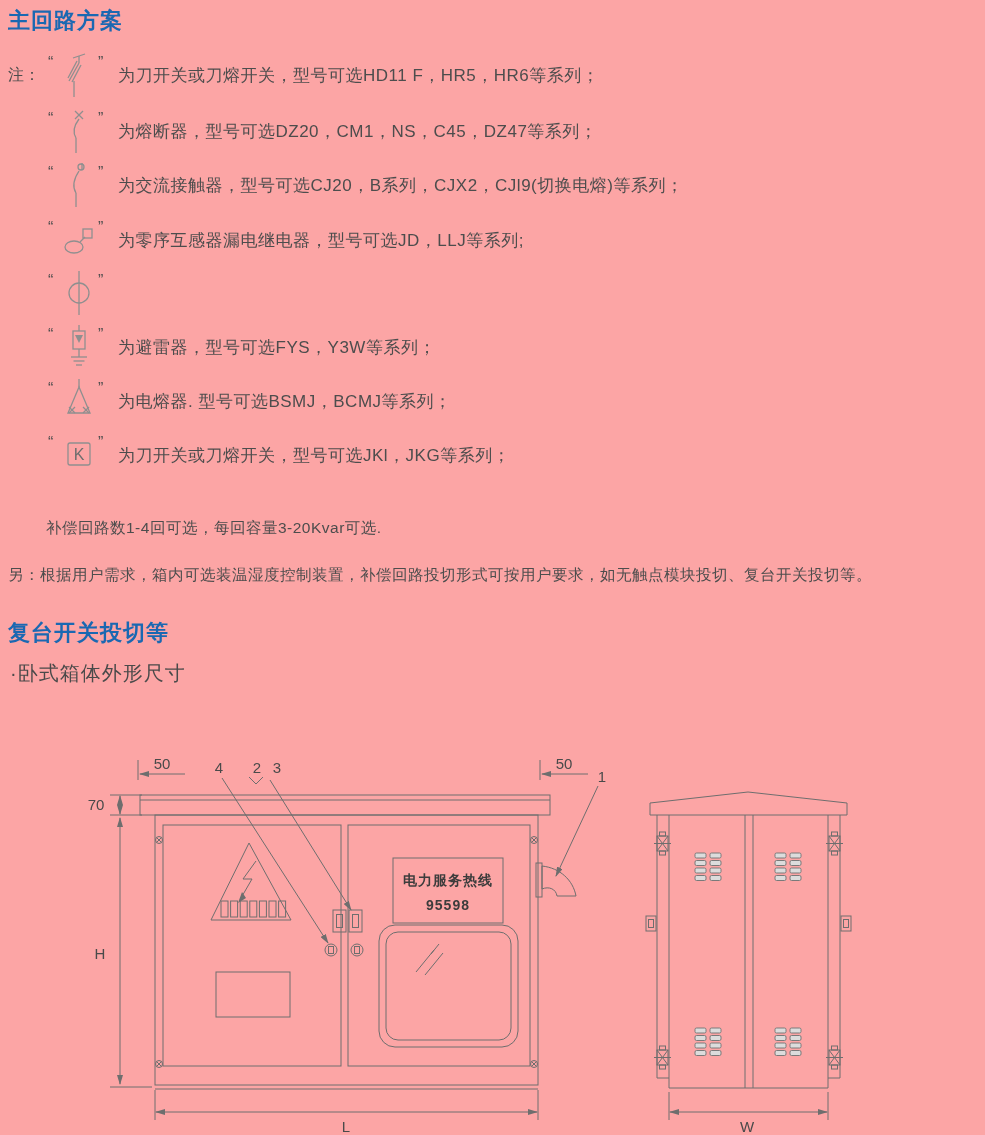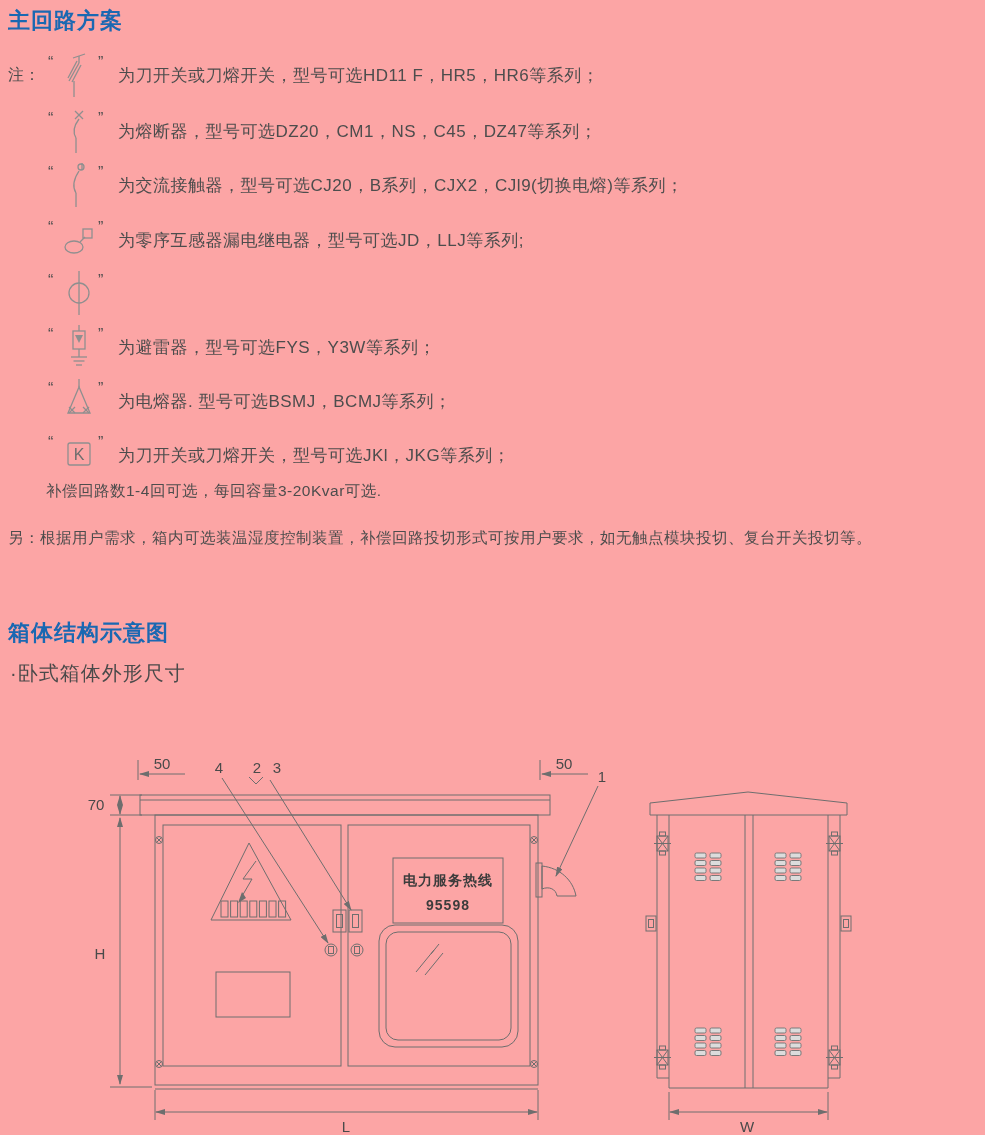--- a/index.html
+++ b/index.html
@@ -4,21 +4,21 @@
 <style>
   html,body{margin:0;padding:0;background:#ffffff;}
   #page{position:relative;width:985px;height:1135px;background:#fca5a5;overflow:hidden;
         font-family:"Liberation Sans","DejaVu Sans",sans-serif;color:#4d4d4d;}
   .h-title{position:absolute;left:8px;font-size:22px;font-weight:bold;color:#1a68b2;letter-spacing:1px;}
   .note-row{position:absolute;left:8px;display:flex;align-items:center;height:56px;width:960px;}
   .prefix{width:40px;font-size:16px;color:#4d4d4d;flex:0 0 40px;}
   .q{width:12px;font-size:16px;color:#4d4d4d;transform:translateY(-12px);flex:0 0 12px;}
   .sym{width:38px;flex:0 0 38px;display:flex;justify-content:center;align-items:center;}
   .note-text{margin-left:8px;font-size:17px;color:#4d4d4d;letter-spacing:0.5px;white-space:nowrap;}
-  .plain-line{position:absolute;font-size:15.5px;color:#4d4d4d;letter-spacing:0.5px;white-space:nowrap;}
+  .plain-line{position:absolute;font-size:15.5px;color:#4d4d4d;letter-spacing:0.5px;white-space:nowrap;margin-top:37px;}
   .bullet-line{position:absolute;font-size:20px;color:#4a4a4a;letter-spacing:1px;}
   svg.drawing{position:absolute;left:0;top:740px;}
   svg.drawing text{font-family:"Liberation Sans","DejaVu Sans",sans-serif;font-size:15px;fill:#4a4a4a;stroke:none;}
   svg.drawing text.cn{font-size:14px;font-weight:bold;fill:#3c3c3c;letter-spacing:1px;}
   .icon-svg{stroke:#8f8f8f;fill:none;stroke-width:1.3;}
 </style>
 </head>
 <body>
 
 <div id="page">
@@ -142,21 +142,21 @@
         <text x="18" y="25" text-anchor="middle" font-size="16" fill="#6e6e6e" stroke="none" font-family="Liberation Sans, DejaVu Sans, sans-serif">K</text>
       </svg>
     </span>
     <span class="q">”</span>
     <span class="note-text">为刀开关或刀熔开关，型号可选JKl，JKG等系列；</span>
   </div>
 
   <div class="plain-line" style="left:46px;top:481px;">补偿回路数1-4回可选，每回容量3-20Kvar可选.</div>
   <div class="plain-line" style="left:8px;top:528px;">另：根据用户需求，箱内可选装温湿度控制装置，补偿回路投切形式可按用户要求，如无触点模块投切、复台开关投切等。</div>
 
-  <div class="h-title" style="top:618px;">箱体结构示意图</div>
+  <div class="h-title" style="top:618px;">复台开关投切等</div>
   <div class="bullet-line" style="left:10px;top:660px;">·卧式箱体外形尺寸</div>
 
   <svg class="drawing" width="985" height="395" viewBox="0 0 985 395">
     <defs>
       <marker id="arr" viewBox="0 0 10 6" refX="9" refY="3" markerWidth="10" markerHeight="6" orient="auto-start-reverse">
         <path d="M0,0 L10,3 L0,6 Z" fill="#6e6e6e"></path>
       </marker>
       <g id="scr" stroke="#6e6e6e" fill="none" stroke-width="1">
         <circle cx="0" cy="0" r="3.5"></circle>
         <line x1="-2.3" y1="-2.3" x2="2.3" y2="2.3"></line>

